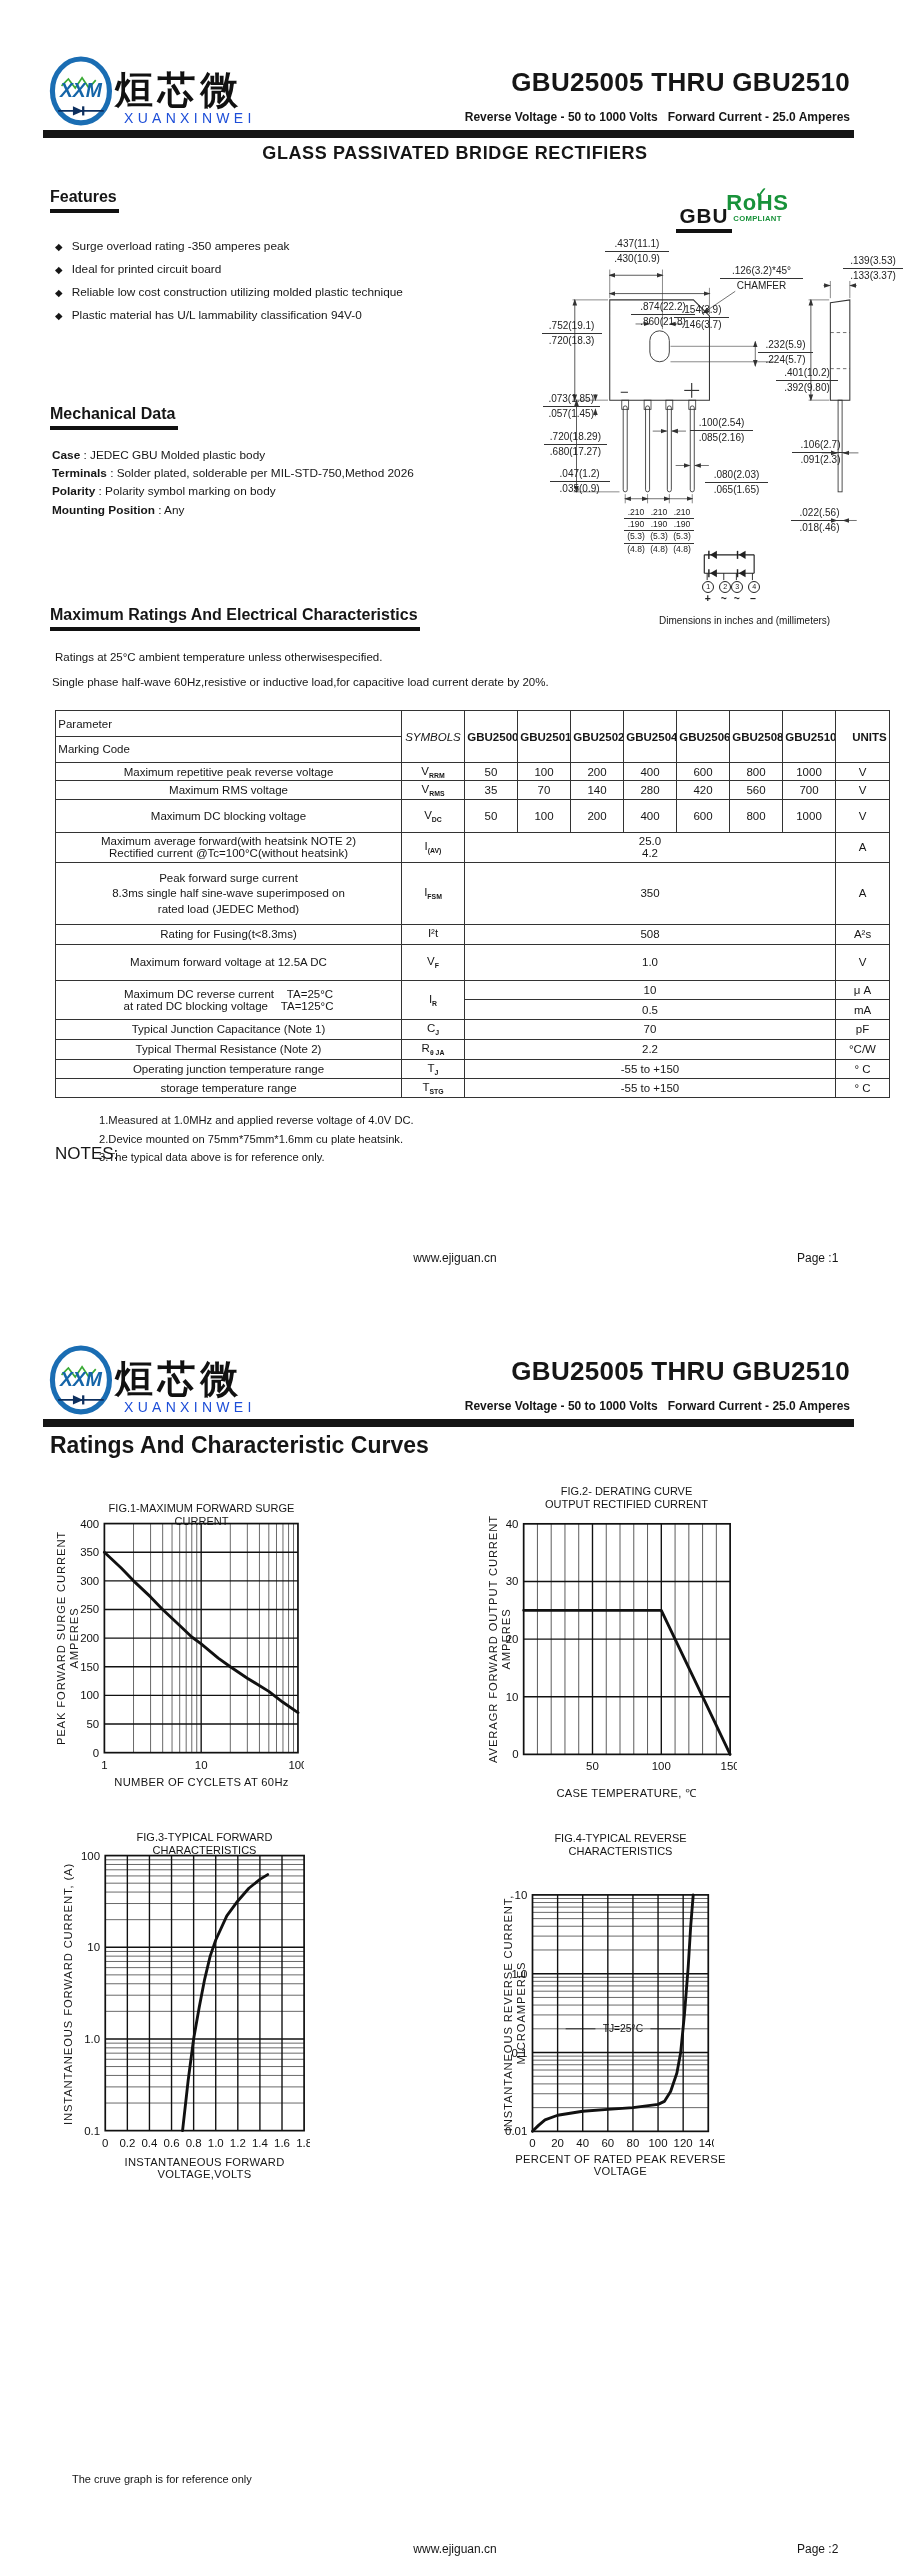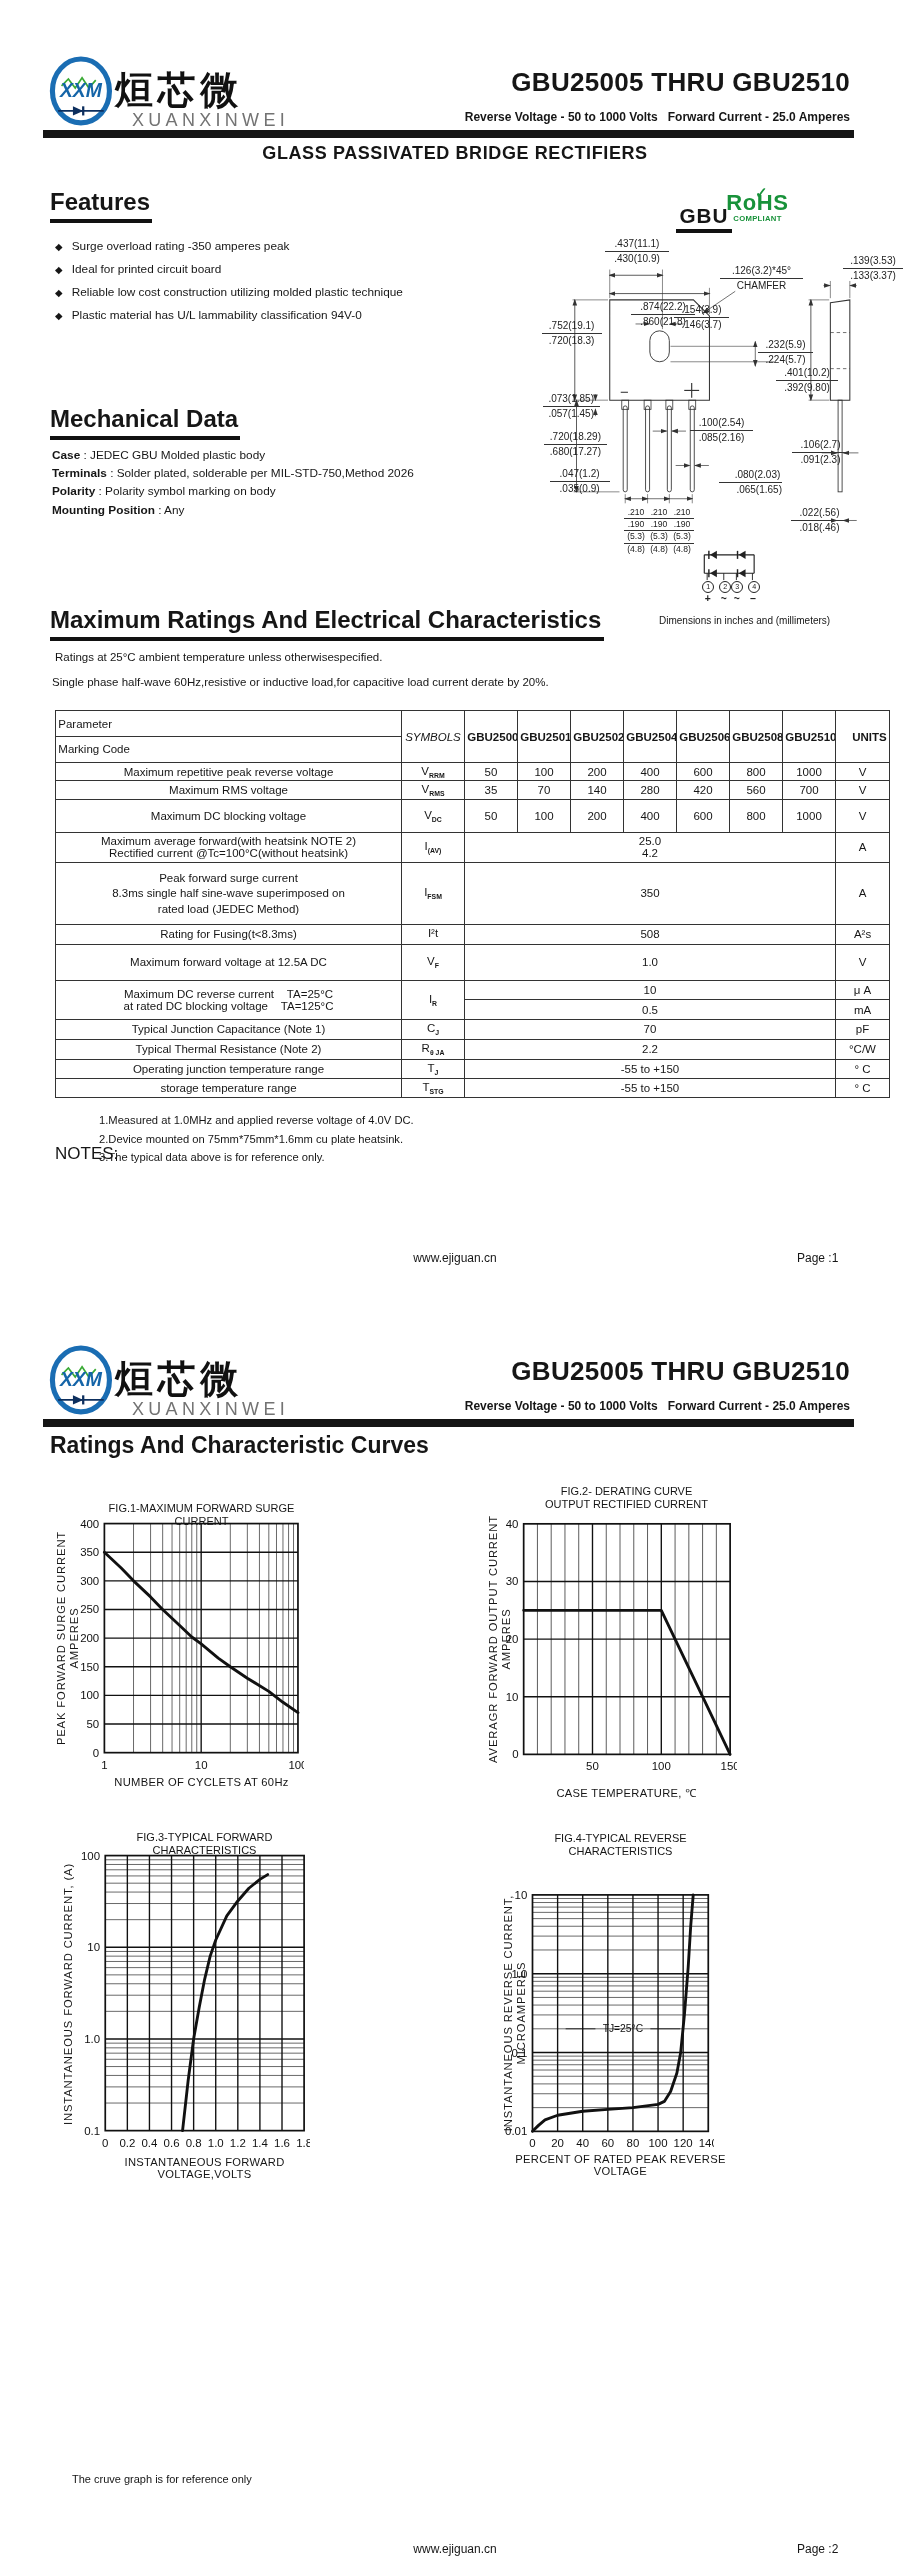--- a/index.html
+++ b/index.html
@@ -1,25 +1,25 @@
 <!DOCTYPE html>
 <html style="font-size:9.2px"><head>
 <meta charset="utf-8">
 <style>
   html,body{margin:0;padding:0;background:#ffffff;}
   body{width:910px;height:2576px;position:relative;font-family:"Liberation Sans",sans-serif;color:#161616;overflow:hidden;}
   
   .hdr{position:absolute;left:0;width:910px;height:86px;}
   .logo-cn{position:absolute;left:115px;top:10.3px;font-size:38px;font-weight:bold;letter-spacing:4.6px;color:#111;}
-  .logo-en{position:absolute;left:132px;top:55px;font-size:18px;letter-spacing:4.3px;color:#737373;}
+  .logo-en{position:absolute;left:124px;top:55px;font-size:14px;letter-spacing:4.3px;color:#1d4ed8;}
   .hdr-title{position:absolute;right:60px;top:11.5px;font-size:26px;font-weight:bold;letter-spacing:0.3px;white-space:nowrap;}
   .hdr-sub{position:absolute;right:60px;top:55px;font-size:12px;font-weight:bold;white-space:pre;}
   .hdr-bar{position:absolute;left:43px;right:56px;top:75px;height:7.5px;background:#151515;}
   .doc-title{position:absolute;left:0;width:910px;text-align:center;font-size:18px;font-weight:bold;letter-spacing:0.6px;}
-  .sec-h{position:absolute;font-size:24px;font-weight:bold;border-bottom:4px solid #111;padding:0 2.3px 2.9px 0;}
+  .sec-h{position:absolute;font-size:16px;font-weight:bold;border-bottom:4px solid #111;padding:0 2.3px 2.9px 0;}
   .sec-h2{position:absolute;font-size:23px;font-weight:bold;}
   .feat{position:absolute;font-size:11.8px;display:flex;align-items:center;}
   .feat .dia{font-size:9.8px;margin-right:9.2px;}
   .mech-line{position:absolute;font-size:11.8px;}
   .mech-line b{font-weight:bold;}
   .note-dim{position:absolute;font-size:10px;}
   
   .drawing{position:absolute;left:545px;top:229px;width:365px;height:379px;}
   .dim{position:absolute;font-size:10px;text-align:center;line-height:1.25;color:#222;white-space:nowrap;}
   .dim .t{border-bottom:0.9px solid #333;padding:0 1.7px 0.6px 1.7px;display:block;}
@@ -255,21 +255,21 @@
         <span class="b">.680(17.27)</span>
       </div>
     <div class="dim" style="left:4.6px;top:239px;width:60px;">
         <span class="t">.047(1.2)</span>
         <span class="b">.035(0.9)</span>
       </div>
     <div class="dim" style="left:145px;top:188px;width:63px;">
         <span class="t">.100(2.54)</span>
         <span class="b">.085(2.16)</span>
       </div>
-    <div class="dim" style="left:174px;top:240px;width:63px;text-align:right;">
+    <div class="dim" style="left:160px;top:240px;width:63px;">
         <span class="t">.080(2.03)</span>
         <span class="b">.065(1.65)</span>
       </div>
     <div class="dim" style="left:247px;top:210px;width:57px;">
         <span class="t">.106(2.7)</span>
         <span class="b">.091(2.3)</span>
       </div>
     <div class="dim" style="left:246px;top:278px;width:57px;">
         <span class="t">.022(.56)</span>
         <span class="b">.018(.46)</span>

